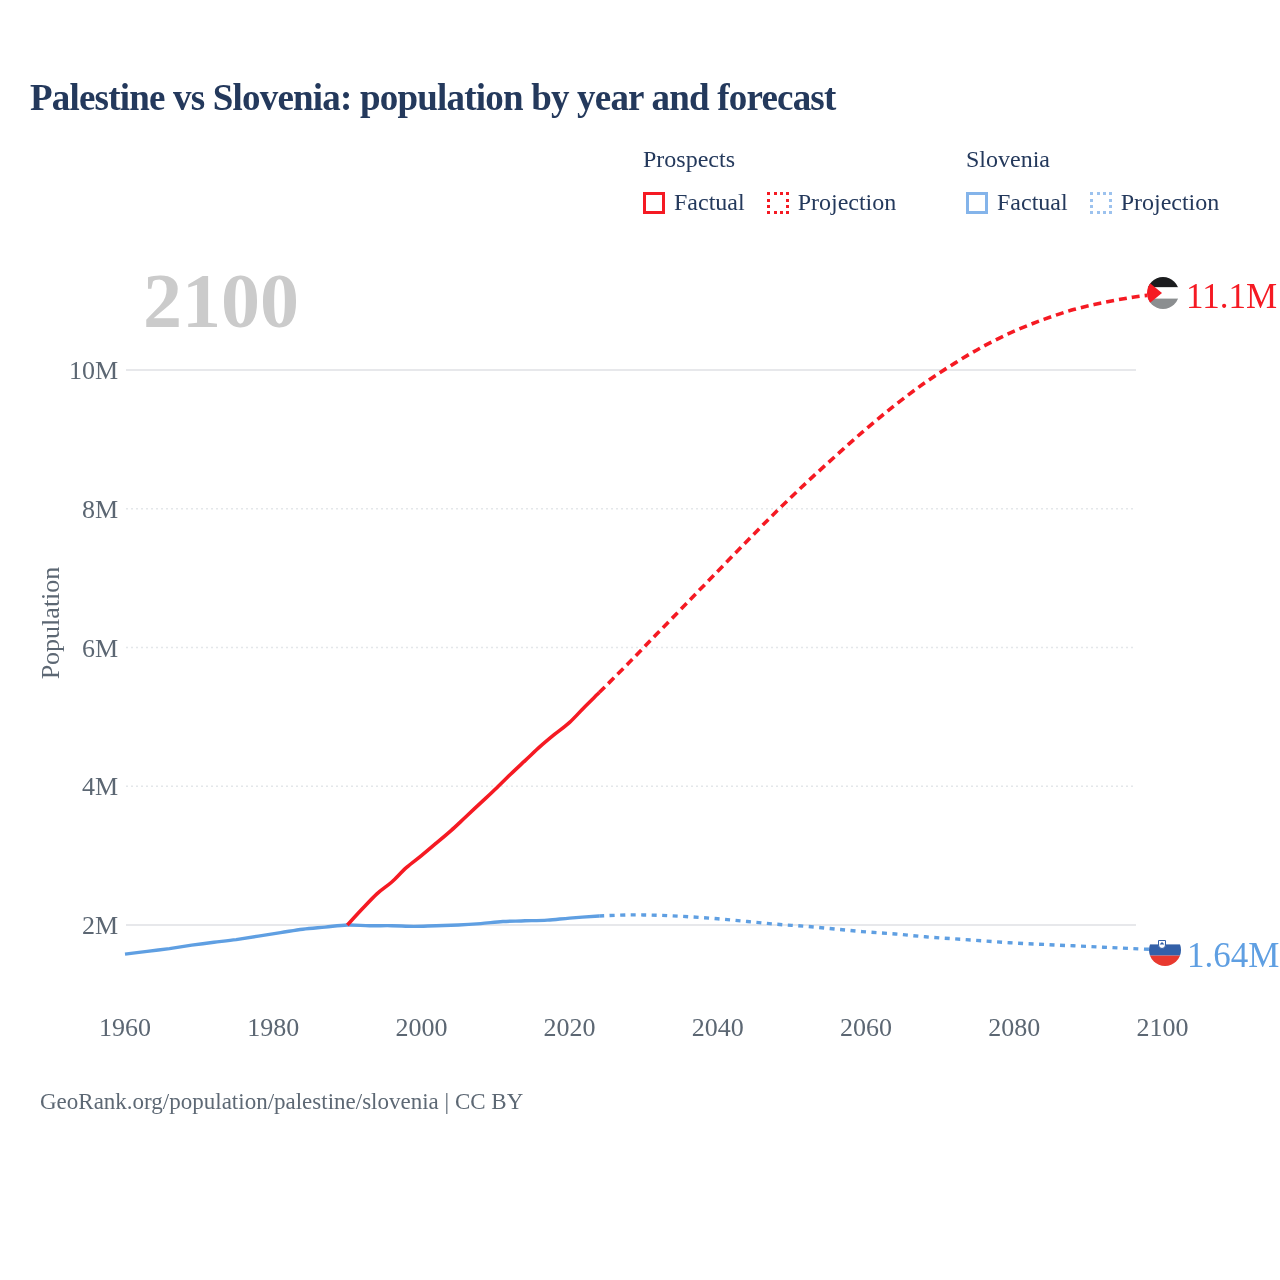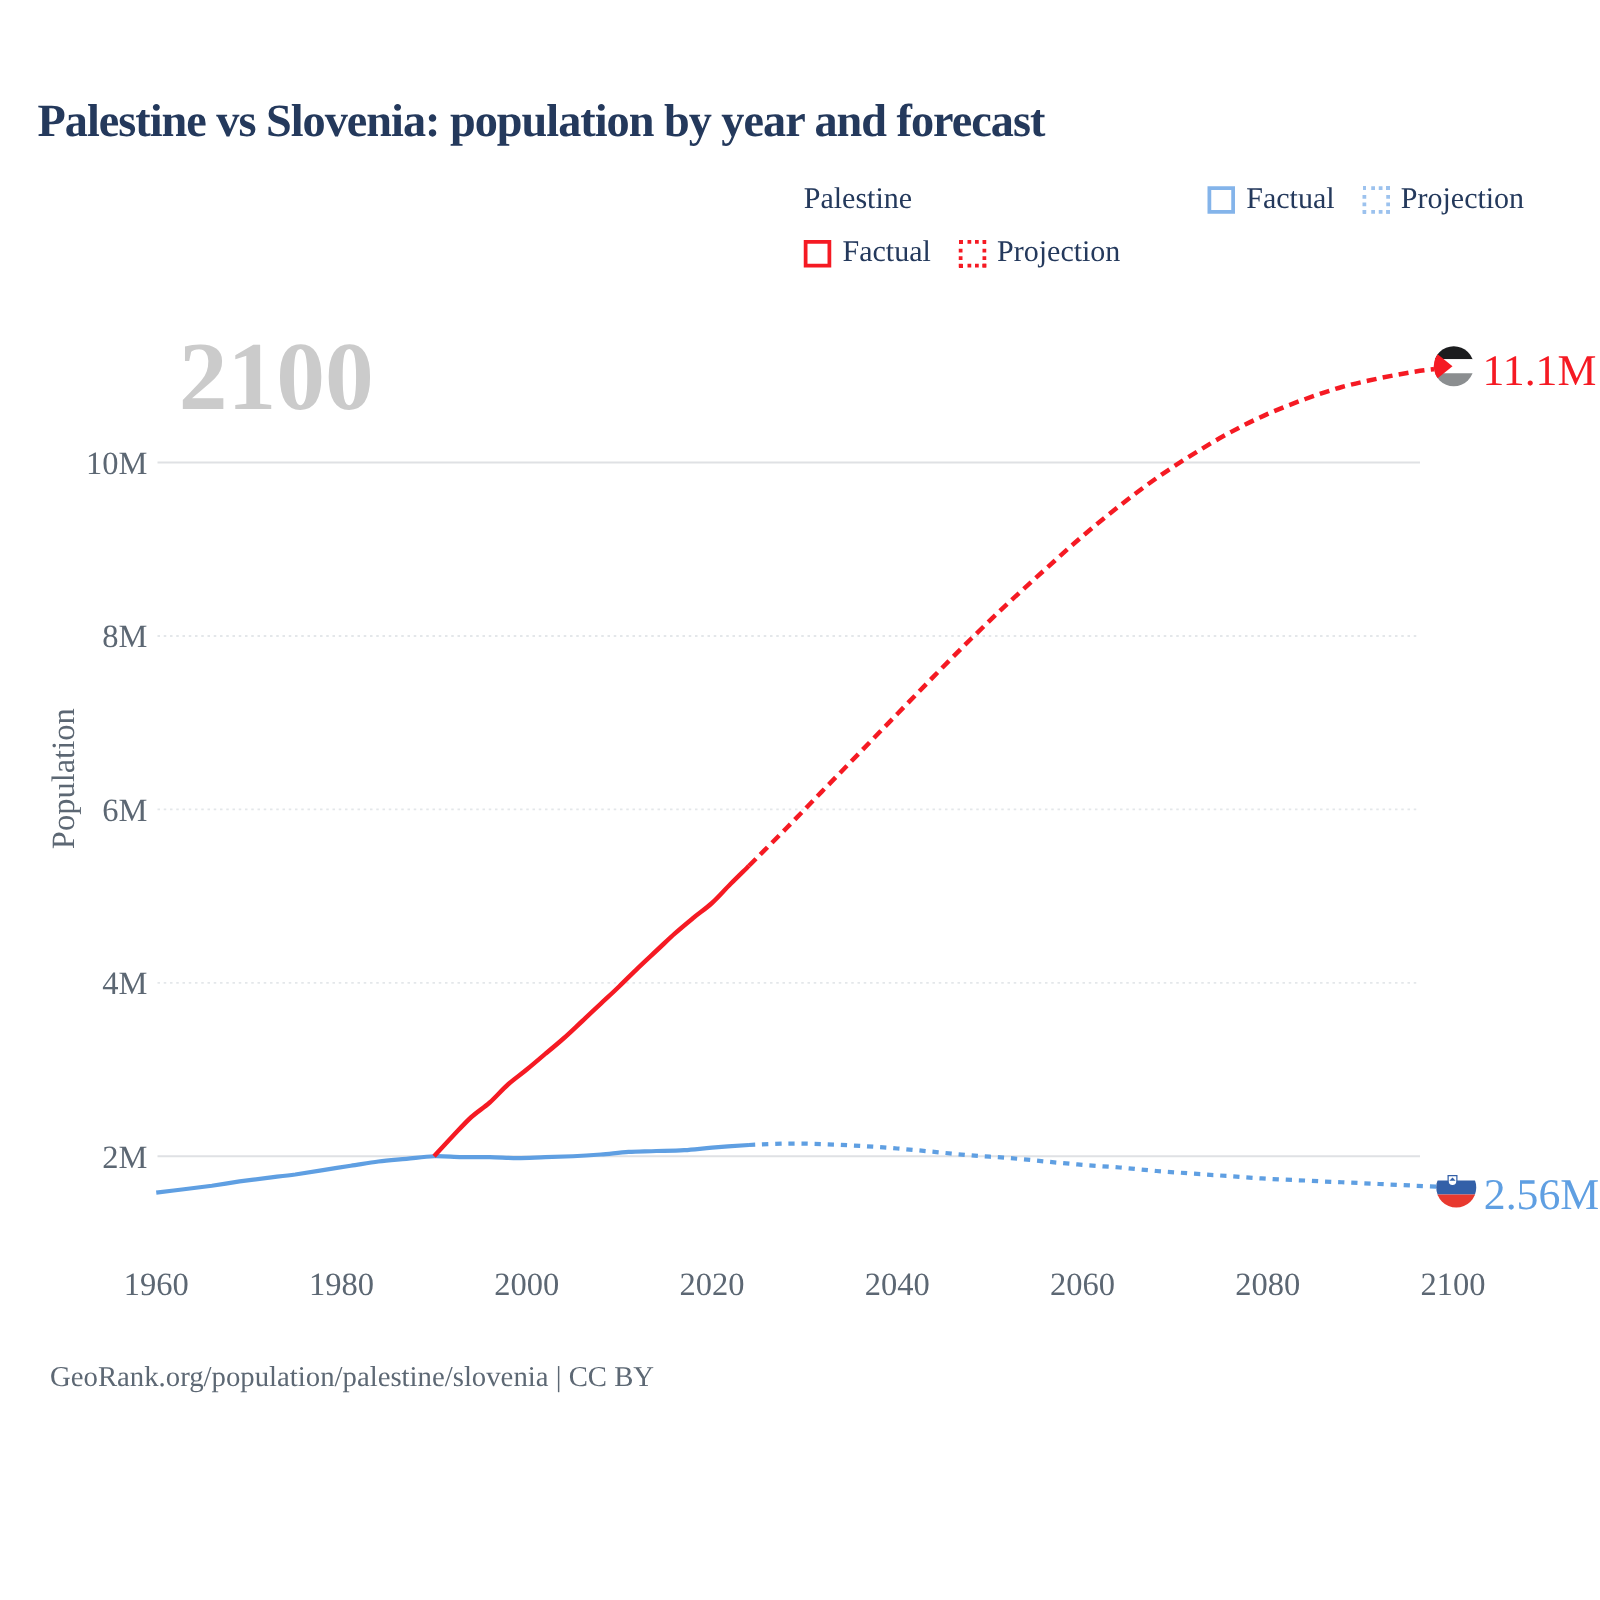--- a/index.html
+++ b/index.html
@@ -31,31 +31,32 @@
           line-height:39px;color:#5d6874;}
 </style>
 </head>
 <body>
 
 <div class="canvas">
 
   <div class="title">Palestine vs Slovenia: population by year and forecast</div>
 
   <div class="lg-group" style="left:643px;">
-    <div class="lg-title">Palestine</div>
+    <div class="lg-title">Prospects</div>
     <div class="lg-items">
       <span class="sw sw-red-solid"></span>
       <span class="lg-label">Factual</span>
       <span class="lg-gap"></span>
       <span class="sw sw-red-dotted"></span>
       <span class="lg-label">Projection</span>
     </div>
   </div>
 
   <div class="lg-group" style="left:966px;">
+    <div class="lg-title">Slovenia</div>
     <div class="lg-items">
       <span class="sw sw-blue-solid"></span>
       <span class="lg-label">Factual</span>
       <span class="lg-gap"></span>
       <span class="sw sw-blue-dotted"></span>
       <span class="lg-label">Projection</span>
     </div>
   </div>
 
   <div class="watermark">2100</div>
@@ -113,19 +114,19 @@
         </defs>
       <g clip-path="url(#csi)">
         <rect x="0" y="0" width="34" height="11.4" fill="#ffffff"></rect>
         <rect x="0" y="11.4" width="34" height="11.2" fill="#3360a8"></rect>
         <rect x="0" y="22.6" width="34" height="11.4" fill="#e8392f"></rect>
         <path d="M10.5 7.5 h7 v4.5 a3.5 3.5 0 0 1 -7 0 z" fill="#ffffff" stroke="#3360a8" stroke-width="1"></path>
         <path d="M11.5 11.5 l2.5 -2.5 2.5 2.5 z" fill="#3360a8"></path>
       </g>
     </svg>
   </div>
-  <div class="endlabel blue">2.56M</div>
+  <div class="endlabel blue">1.64M</div>
 
   <div class="footer">
     <div>GeoRank.org/population/palestine/slovenia | CC BY</div>
   </div>
 
 </div>
 
 </body></html>

